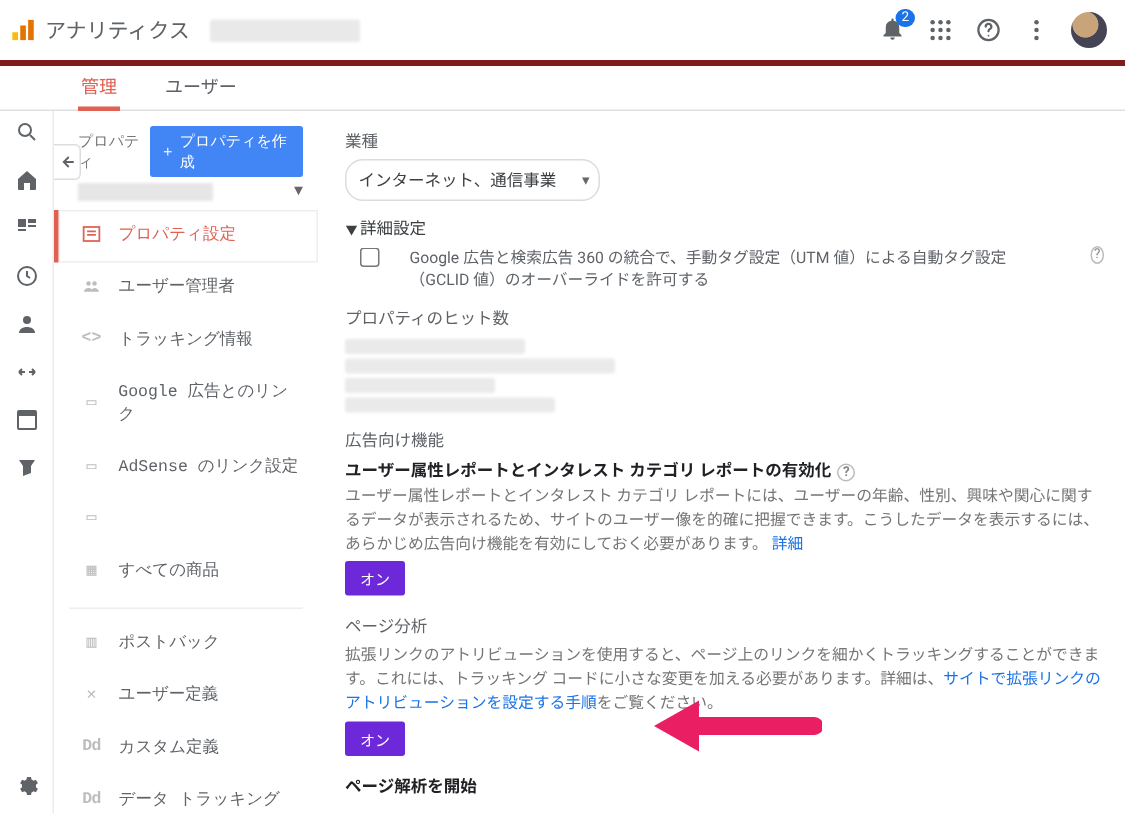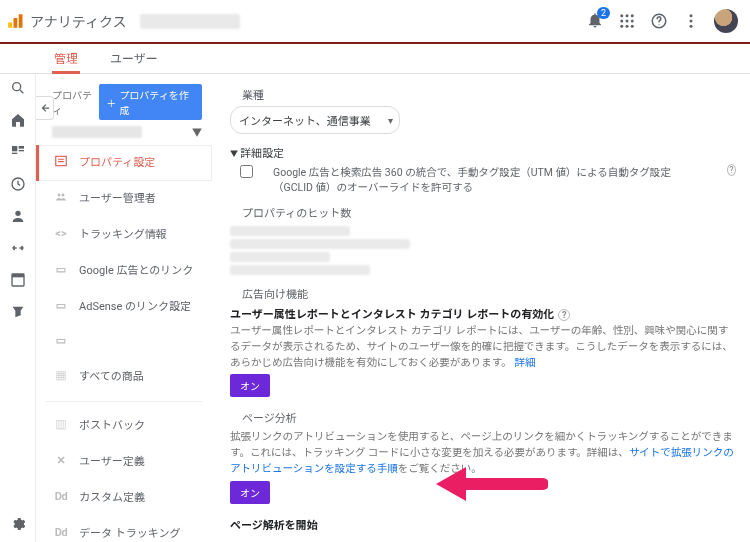--- a/index.html
+++ b/index.html
@@ -1,18 +1,18 @@
 <!DOCTYPE html>
 <html><head>
 <meta charset="utf-8">
 <style>
   * { box-sizing: border-box; margin: 0; padding: 0; }
   body { font-family: Roboto, "Hiragino Kaku Gothic ProN", "Noto Sans JP", Arial, sans-serif; font-size: 12px; color: #3c4043; background: #fff; width: 750px; height: 542px; overflow: hidden; position: relative; }
   
-  .topbar { display: flex; align-items: center; height: 44px; border-bottom: 2px solid #7f1d1d; padding: 0 12px 0 6px; }
+  .topbar { display: flex; align-items: center; height: 44px; border-bottom: 4px solid #7f1d1d; padding: 0 12px 0 6px; }
   .logo-box { display: flex; align-items: center; gap: 6px; }
   .app-title { font-size: 14px; color: #5f6368; font-weight: 400; }
   .redacted { display: inline-block; height: 15px; width: 100px; background: #e9e9e9; filter: blur(1px); border-radius: 2px; margin-left: 8px;}
   .topbar-spacer { flex: 1; }
   .top-icons { display: flex; align-items: center; gap: 14px; }
   .icon { width: 18px; height: 18px; color: #5f6368; display:inline-flex; align-items:center; justify-content:center;}
   .icon svg { width: 100%; height: 100%; }
   .bell-wrap { position: relative; }
   .badge { position: absolute; top: -4px; right: -6px; background: #1a73e8; color: #fff; border-radius: 8px; font-size: 9px; padding: 0 4px; line-height: 12px; }
   .avatar { width: 24px; height: 24px; border-radius: 50%; background: radial-gradient(circle at 40% 35%, #c9a37a 0 40%, #445 42% 100%); }
@@ -20,37 +20,37 @@
   .tabs { display: flex; align-items: center; height: 30px; border-bottom: 1px solid #e0e0e0; padding-left: 52px; gap: 28px; font-size: 12px; }
   .tabs .tab { color: #5f6368; padding: 0 2px; height: 30px; display:flex; align-items:center; border-bottom: 3px solid transparent; cursor:pointer;}
   .tabs .tab.active { color: #e06052; border-bottom-color: #e06052; }
   
   .layout { display: flex; height: calc(542px - 74px); }
   .leftrail { width: 36px; border-right: 1px solid #ececec; display: flex; flex-direction: column; align-items: center; padding-top: 6px; gap: 16px; }
   .rail-ico { width: 16px; height: 16px; color: #5f6368; cursor:pointer;}
   .rail-ico.gear { position:absolute; left:10px; bottom:10px;}
   .back-tab { position: absolute; left: 36px; top: 96px; width: 18px; height: 24px; background: #fff; border: 1px solid #dadce0; border-left: none; border-radius: 0 4px 4px 0; display:flex; align-items:center; justify-content:center; color:#5f6368; cursor:pointer; z-index:5;}
   
-  .midnav { width: 176px; padding: 6px 0 0 0; }
+  .midnav { width: 176px; padding: 6px 0 0 0; font-family: Liberation Mono, monospace; }
   .prop-head { display:flex; align-items:center; justify-content:space-between; padding: 4px 10px 2px 16px;}
   .prop-head .lbl { font-size: 10px; color: #757575; }
   .create-prop { background: #4285f4; color:#fff; font-size: 10px; padding: 3px 7px; border-radius: 2px; display:flex; align-items:center; gap:3px; cursor:pointer;}
   .prop-select { padding: 2px 10px 6px 16px; display:flex; align-items:center; justify-content:space-between; color:#444;}
   .prop-select .redact2 { width: 90px; height: 12px; background:#e6e6e6; filter: blur(1px);}
   .prop-select .caret { color:#666; font-size:10px;}
   .nav-item { display:flex; align-items:center; gap:10px; padding: 8px 10px 12px 14px; font-size: 11px; color:#5f6368; cursor:pointer; border-left: 3px solid transparent;}
   .nav-item.active { color:#e06052; border-left-color:#e06052; background:#fff; box-shadow: 0 0 0 1px #eee inset;}
   .nav-item .nico { width:16px; height:14px; color:#bdbdbd; display:inline-flex; align-items:center; justify-content:center; font-size:11px; font-weight:bold;}
   .nav-item.active .nico { color:#e06052; }
   .nav-sec-label { font-size: 10px; color:#9e9e9e; padding: 8px 10px 2px 16px; }
   .nav-divider { height:1px; background:#eee; margin: 6px 10px; }
   .dd { font-weight: bold; letter-spacing: -0.5px; }
   
   .main { flex:1; padding: 6px 14px 10px 18px; overflow: hidden; font-size: 11px; color:#5f6368;}
-  .section-title { font-size: 11px; color:#5f6368; margin: 6px 12px 4px; }
+  .section-title { font-size: 11px; color:#5f6368; margin: 6px 0 4px; }
   .select-like { border:1px solid #dadce0; padding: 5px 20px 5px 8px; display:inline-flex; align-items:center; min-width: 170px; font-size:11px; color:#3c4043; position:relative; border-radius:12px;}
   .select-like::after { content:"▾"; position:absolute; right:6px; color:#666; font-size:10px;}
   .adv-toggle { margin-top: 10px; font-size:11px; color:#3c4043;}
   .adv-toggle .tri { display:inline-block; transform: rotate(90deg); font-size:8px; margin-right:2px;}
   .check-row { display:flex; align-items:flex-start; gap:20px; margin: 4px 0 2px 10px; font-size:10.5px; color:#5f6368;}
   .check-row input { margin-top:1px;}
   .qmark { display:inline-flex; width:12px; height:12px; border:1px solid #bbb; border-radius:50%; font-size:9px; color:#888; justify-content:center; align-items:center; margin-left:4px;}
   .blur-lines { margin: 6px 0 10px; }
   .blur-lines div { height: 10px; margin: 3px 0; background:#eaeaea; filter: blur(1px); border-radius:2px;}
   .blur-lines div:nth-child(1){width:120px;} .blur-lines div:nth-child(2){width:180px;} .blur-lines div:nth-child(3){width:100px;} .blur-lines div:nth-child(4){width:140px;}

